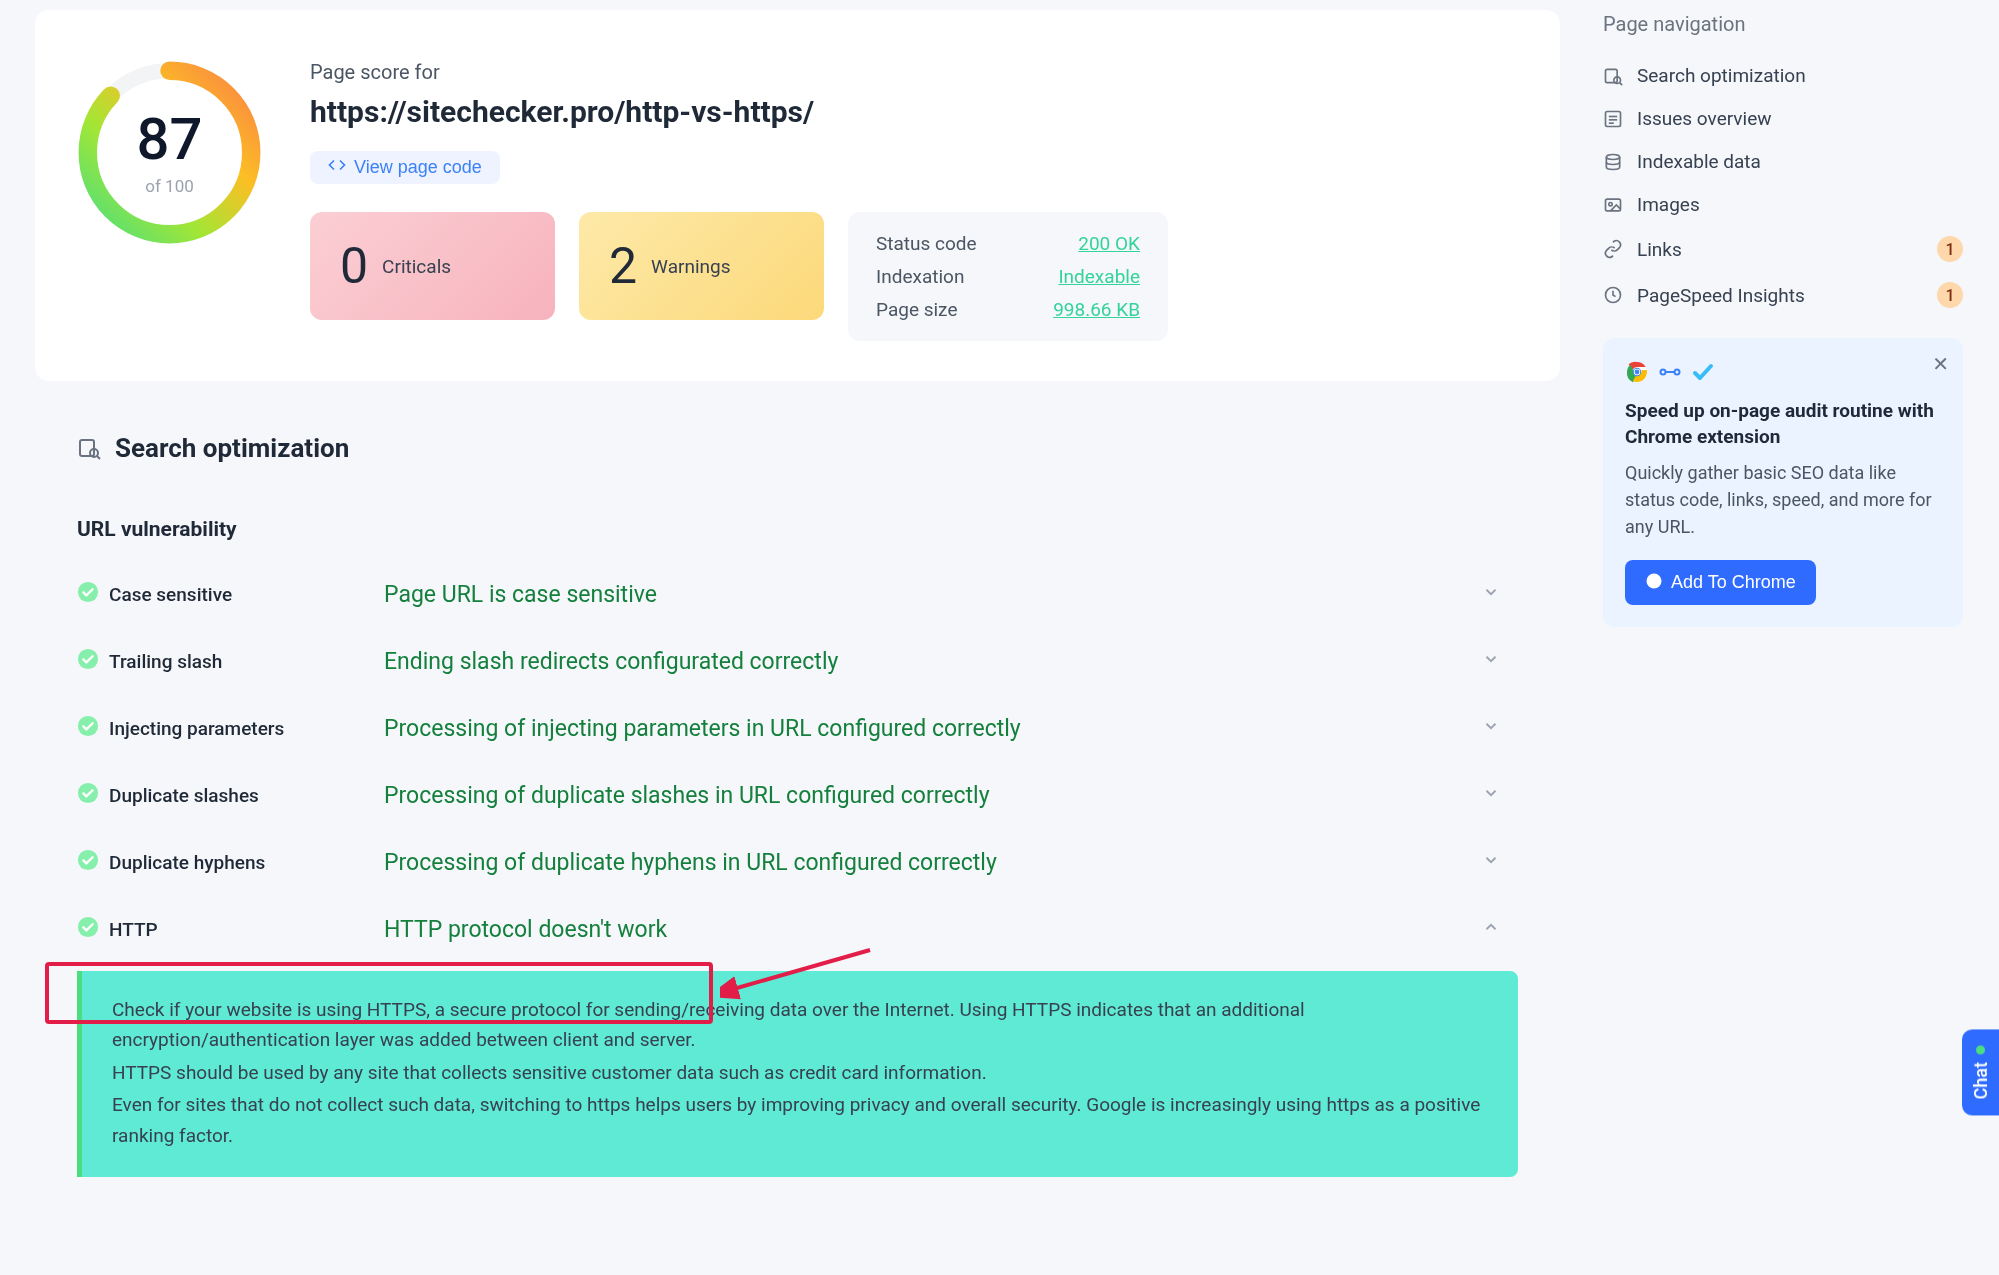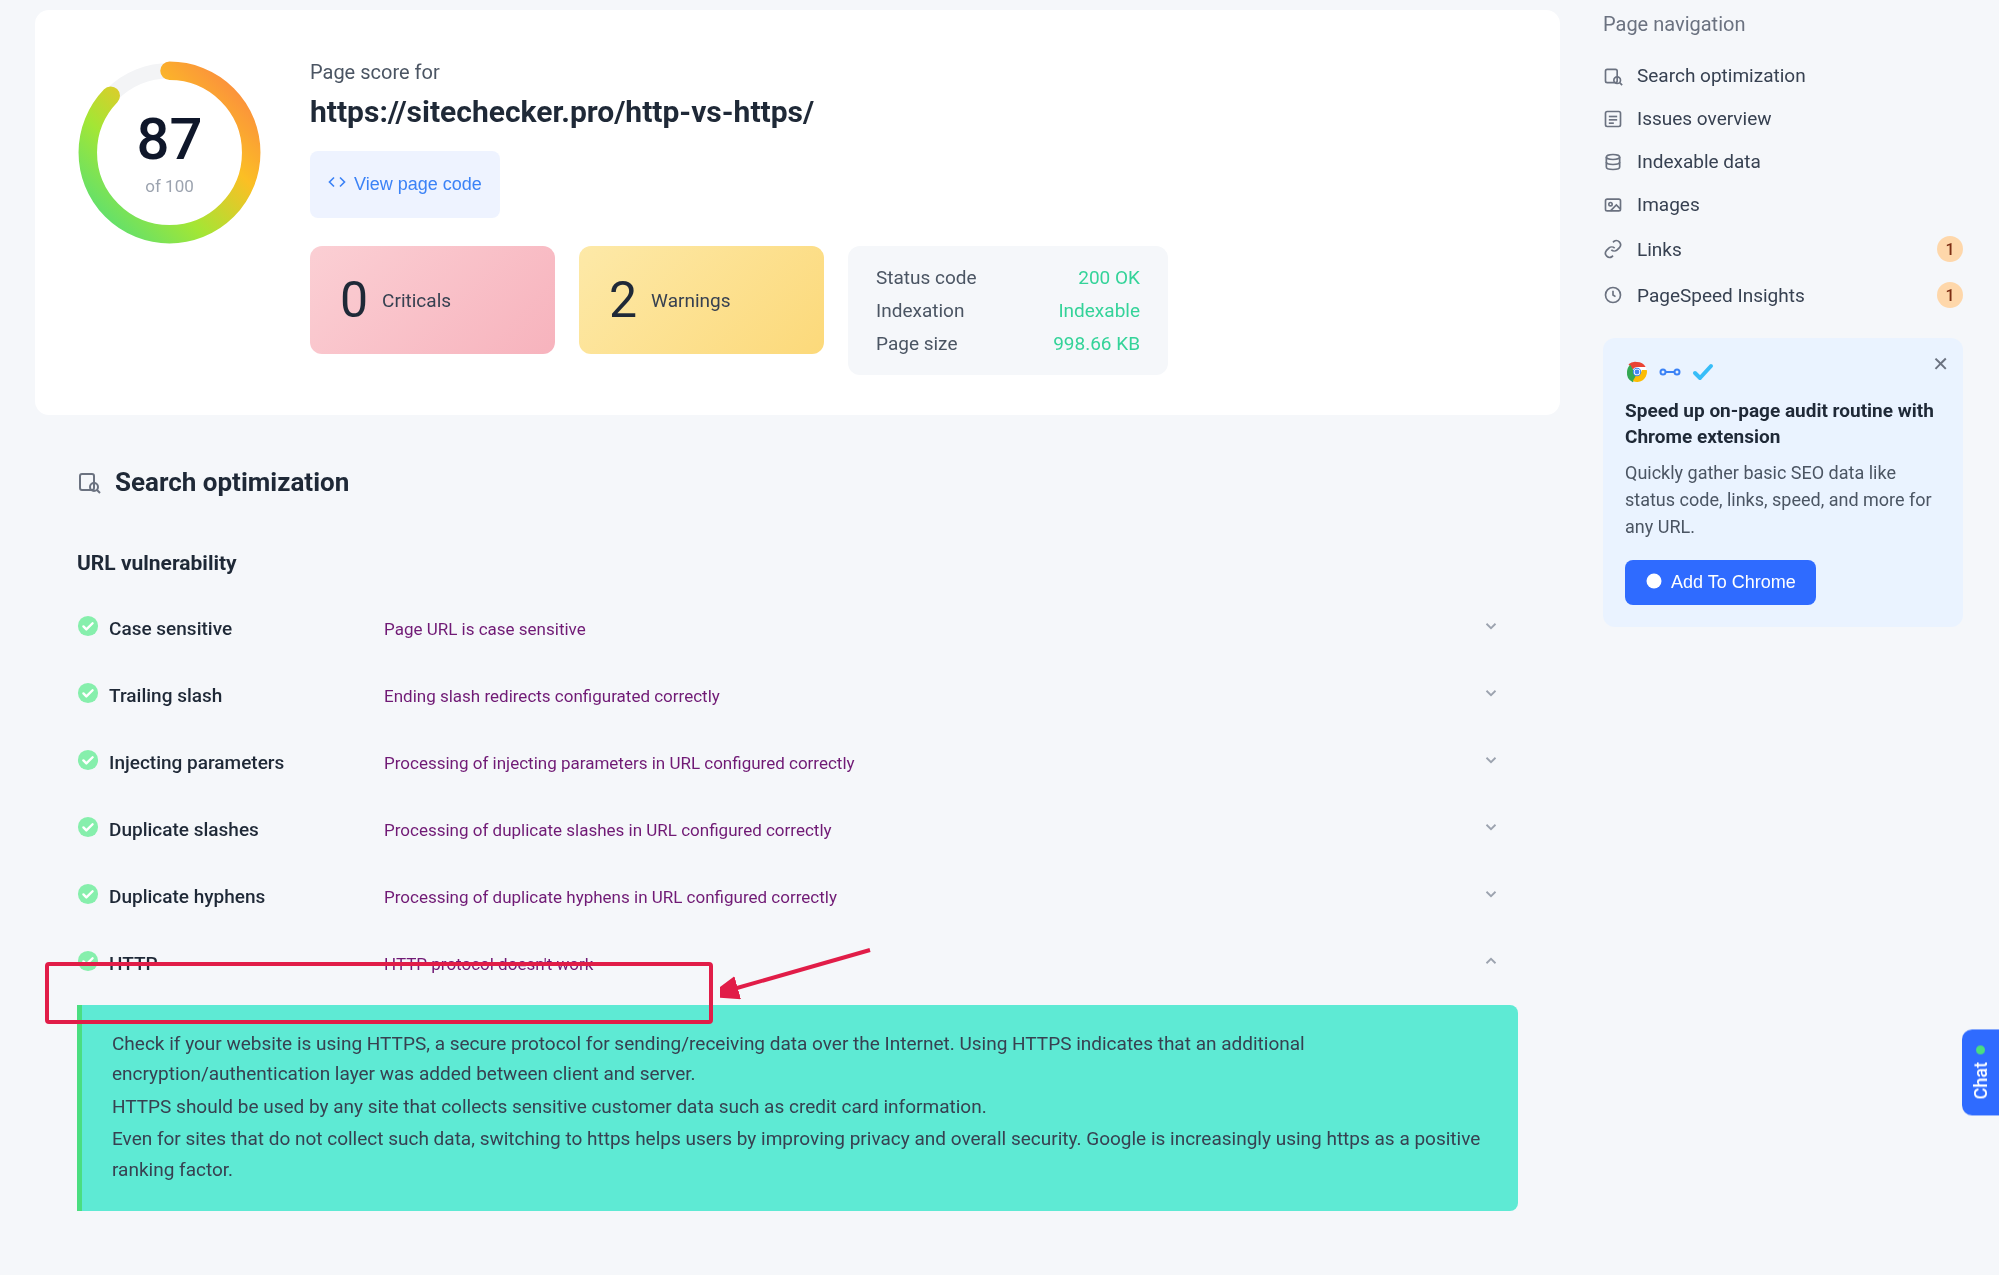--- a/index.html
+++ b/index.html
@@ -33,59 +33,59 @@
 .score-of { font-size: 17px; color: #9ca3af; margin-top: 8px; }
 
 .header-right { flex: 1; }
 .page-score-label { font-size: 20px; color: #4b5563; margin-bottom: 10px; }
 .page-url { font-size: 30px; font-weight: 700; color: #1f2937; margin-bottom: 22px; }
 
 .view-code-btn {
   display: inline-flex; align-items: center; gap: 8px;
   background: #eef3ff; color: #3b82f6;
   border: none; border-radius: 8px;
-  padding: 22px 18px; font-size: 18px; font-weight: 500;
+  padding: 5px 18px; font-size: 18px; font-weight: 500;
   cursor: pointer;
 }
 
 .stat-row { display: flex; gap: 24px; margin-top: 28px; align-items: stretch; }
 .stat-box {
   border-radius: 12px; padding: 26px 30px;
   display: flex; align-items: center; gap: 14px;
   min-width: 245px; height: 108px;
 }
 .stat-box .big { font-size: 50px; font-weight: 400; color: #1f2937; line-height: 1; }
 .stat-box .lbl { font-size: 19px; color: #374151; }
 .stat-crit { background: linear-gradient(135deg, #fbcfd4 0%, #f7b3bd 100%); }
 .stat-warn { background: linear-gradient(135deg, #fde9a8 0%, #fcd97a 100%); }
 
 .stat-info {
   background: #f5f7fa; border-radius: 12px; padding: 20px 28px;
   display: grid; grid-template-columns: 1fr auto; row-gap: 10px; column-gap: 70px;
   font-size: 19px; min-width: 320px;
 }
 .stat-info .k { color: #4b5563; }
-.stat-info .v { color: #34d399; text-align: right; }
+.stat-info .v { color: #34d399; text-align: right; text-decoration: underline; }
 
 .section-hdr { display: flex; align-items: center; gap: 14px; margin: 52px 0 0 42px; }
 .section-hdr .ico { width: 24px; height: 24px; color: #6b7280; }
 .section-hdr h2 { font-size: 26px; font-weight: 700; color: #1f2937; }
 
 .sub-hdr { font-size: 21px; font-weight: 700; color: #1f2937; margin: 54px 0 20px 42px; }
 
 .check-list { margin: 0 42px; }
 .check-row {
   display: grid;
   grid-template-columns: 32px 275px 1fr 36px;
   align-items: center;
   padding: 20px 0;
   cursor: pointer;
 }
 .check-row .nm { font-size: 19px; color: #1f2937; font-weight: 500; }
-.check-row .desc { font-size: 17px; color: #701a75; }
+.check-row .desc { font-size: 23px; color: #15803d; }
 .check-ico { width: 22px; height: 22px; }
 .chev { width: 18px; height: 18px; color: #9ca3af; justify-self: end; }
 
 .highlight-box {
   position: absolute;
   border: 4px solid #e11d48;
   border-radius: 4px;
   pointer-events: none;
 }
 

